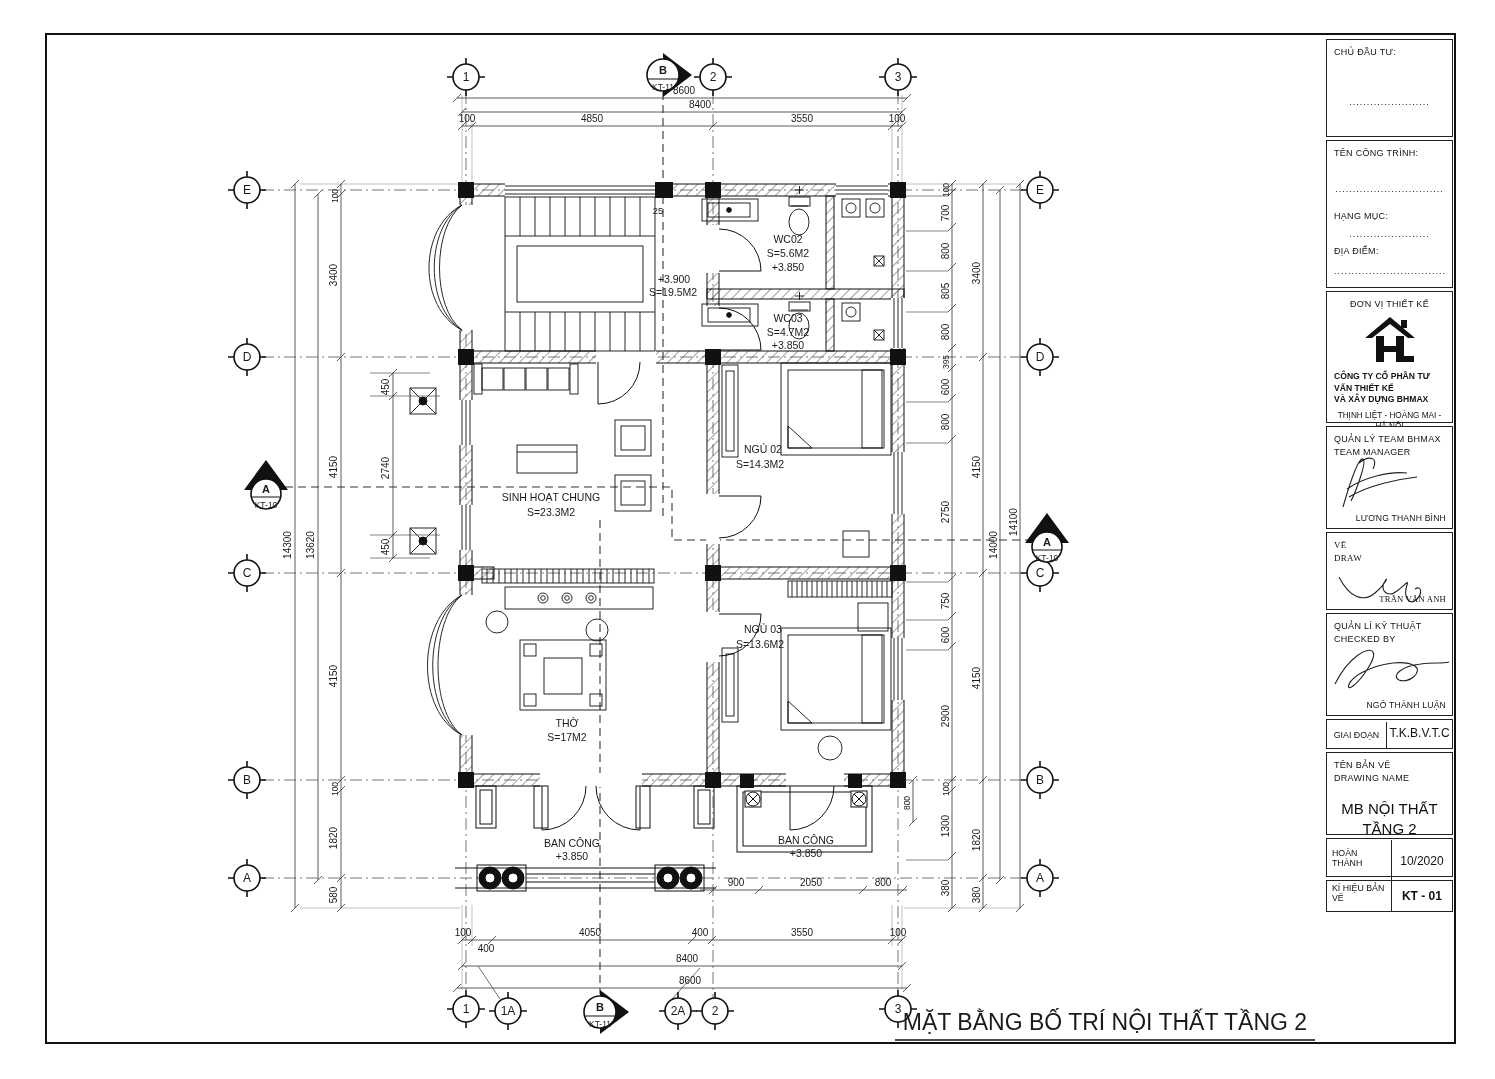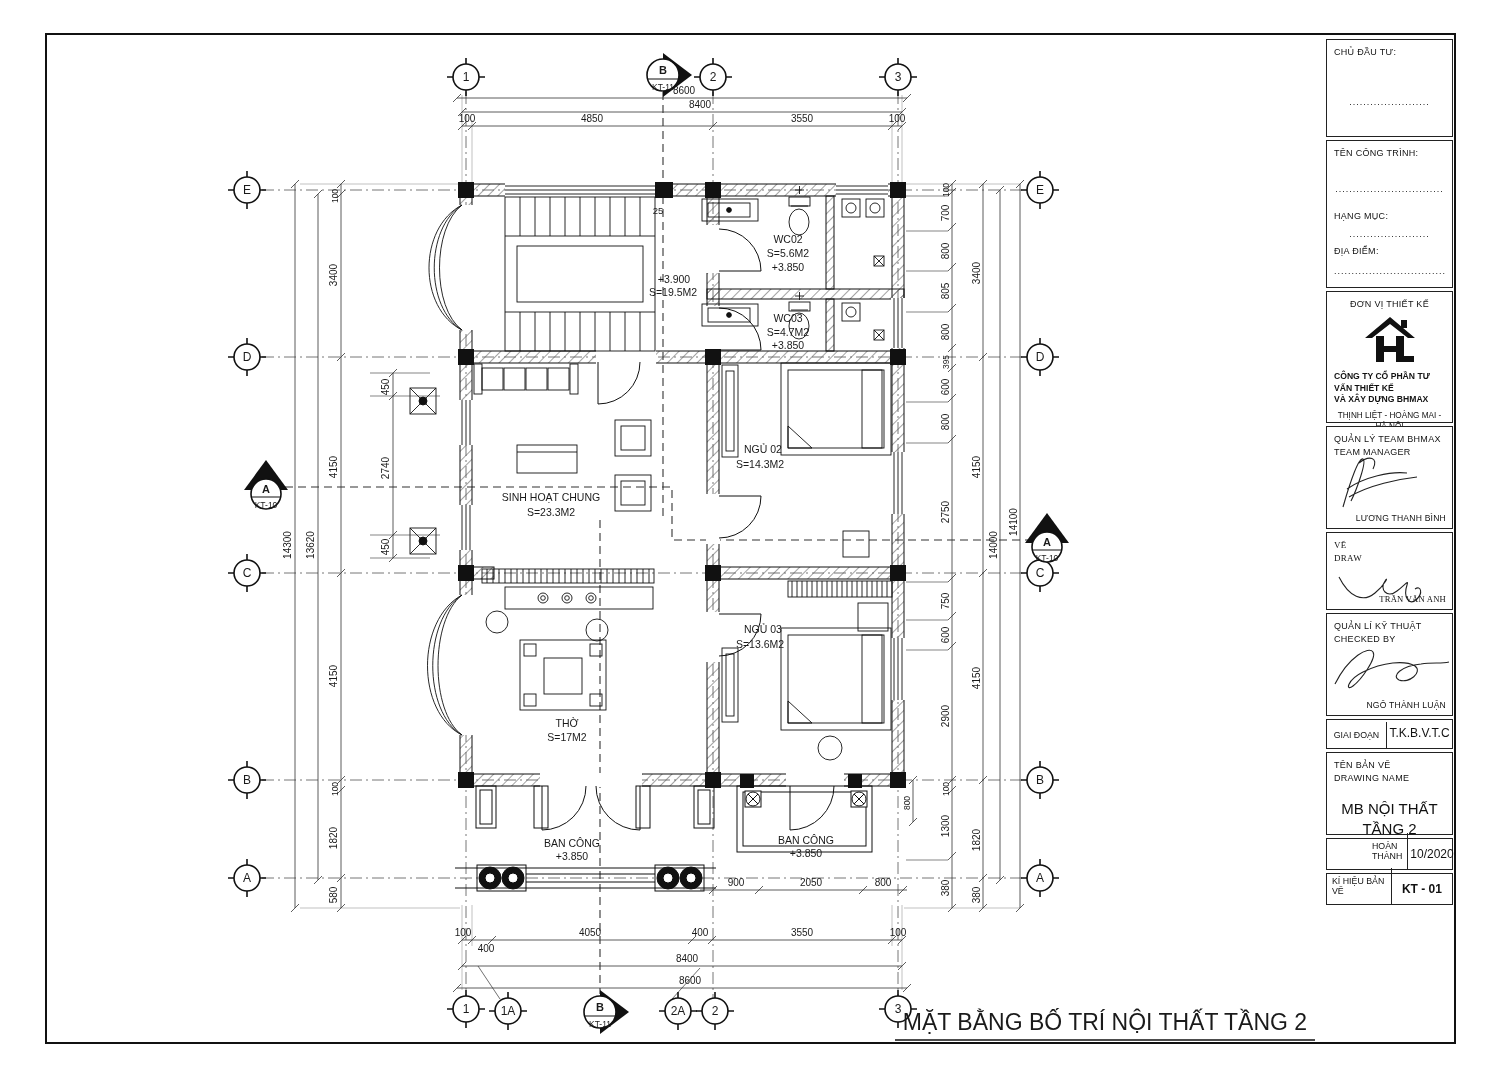--- a/index.html
+++ b/index.html
@@ -619,21 +619,21 @@
     </div>
     <div class="cell split" style="height:30px;">
       <div class="l">GIAI ĐOẠN</div>
       <div class="r">T.K.B.V.T.C</div>
     </div>
     <div class="cell" style="height:83px;">
       <div class="lab">TÊN BẢN VẼ</div>
       <div class="lab">DRAWING NAME</div>
       <div class="dname">MB NỘI THẤT TẦNG 2</div>
     </div>
-    <div class="cell split" style="height:32px;padding-left:40px;">
+    <div class="cell split" style="height:39px;">
       <div class="l">HOÀN THÀNH</div>
       <div class="r">10/2020</div>
     </div>
     <div class="cell split" style="height:32px;">
       <div class="l">KÍ HIỆU BẢN VẼ</div>
       <div class="r" style="font-weight:bold;">KT - 01</div>
     </div>
   </div>
 </div>
 

